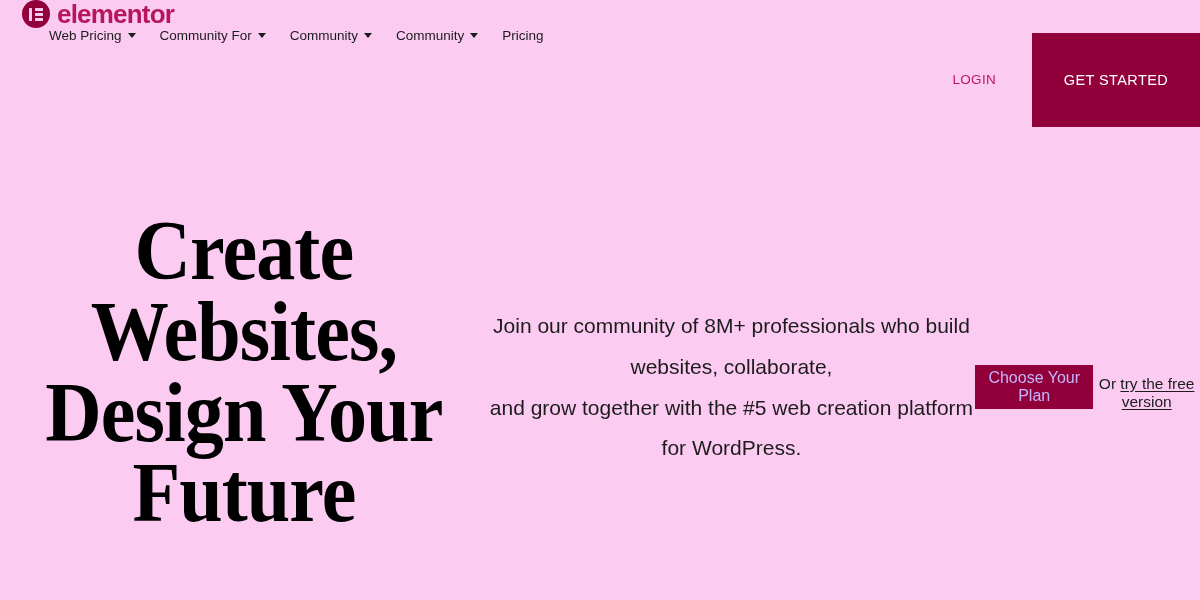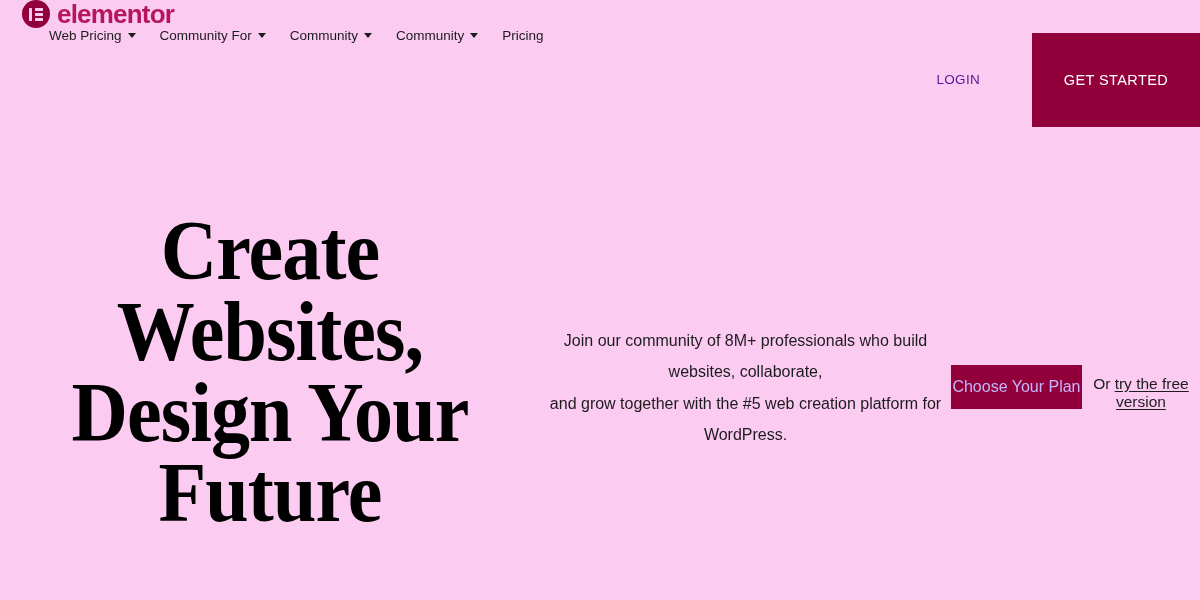--- a/index.html
+++ b/index.html
@@ -102,24 +102,24 @@
 
   .header-right {
     margin-left: auto;
     display: flex;
     align-items: center;
     height: 73px;
   }
 
   .login-link {
     font-size: 13.5px;
-    color: #4c1d95;
+    color: #be185d;
     letter-spacing: 0.3px;
     cursor: pointer;
-    margin-right: 52px;
+    margin-right: 36px;
   }
 
   .get-started {
     width: 168px;
     height: 94px;
     background: #92003b;
     color: #ffffff;
     font-size: 14.5px;
     letter-spacing: 0.4px;
     display: flex;
@@ -149,21 +149,21 @@
     font-size: 84px;
     line-height: 0.96;
     color: #000000;
     letter-spacing: -1px;
     transform: scaleX(0.93);
   }
   .headline .line { display: block; }
 
   .subtitle {
     margin-top: 30px;
-    font-size: 16px;
+    font-size: 21px;
     line-height: 1.95;
     color: #1c1c1c;
     max-width: 620px;
   }
   .subtitle .line { display: block; }
 
   .cta-button {
     margin-top: 29px;
     width: 166px;
     height: 44px;

